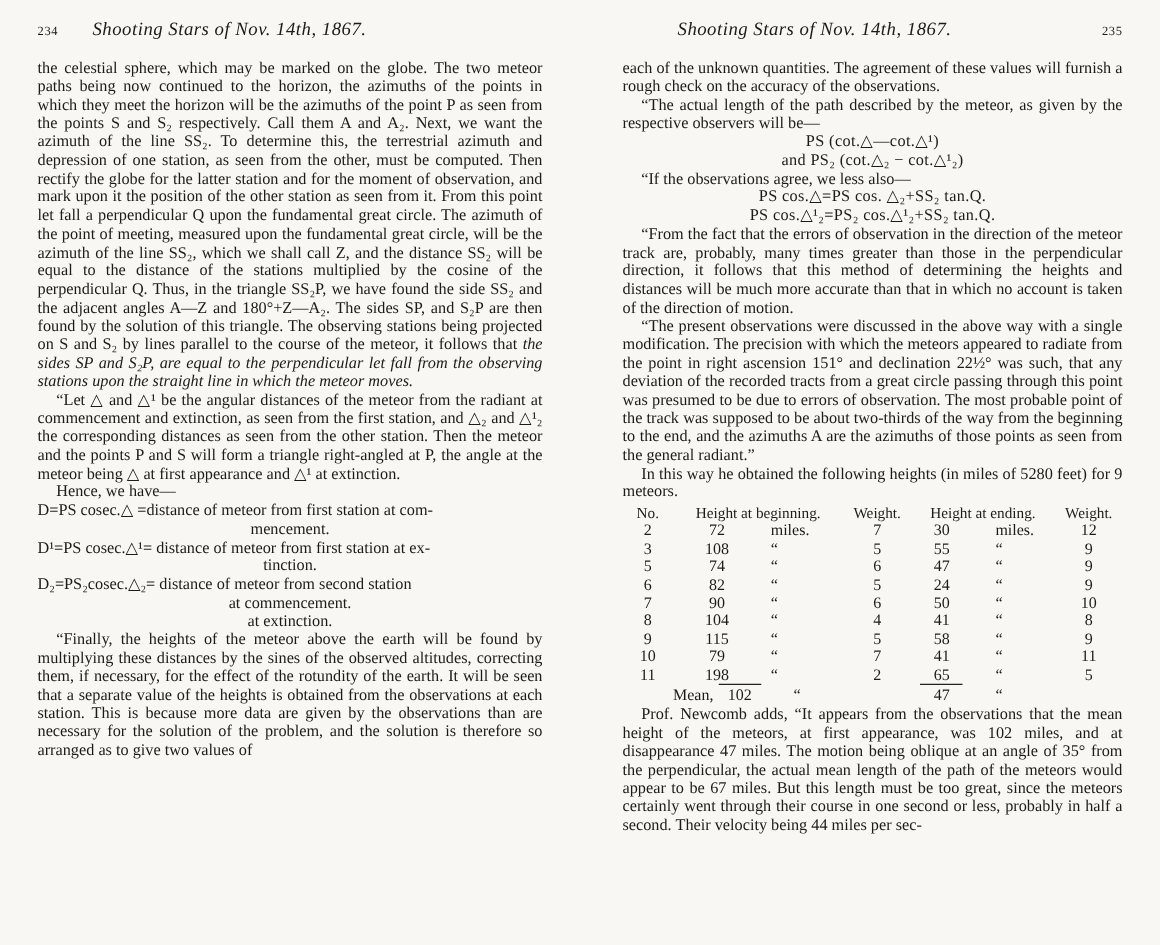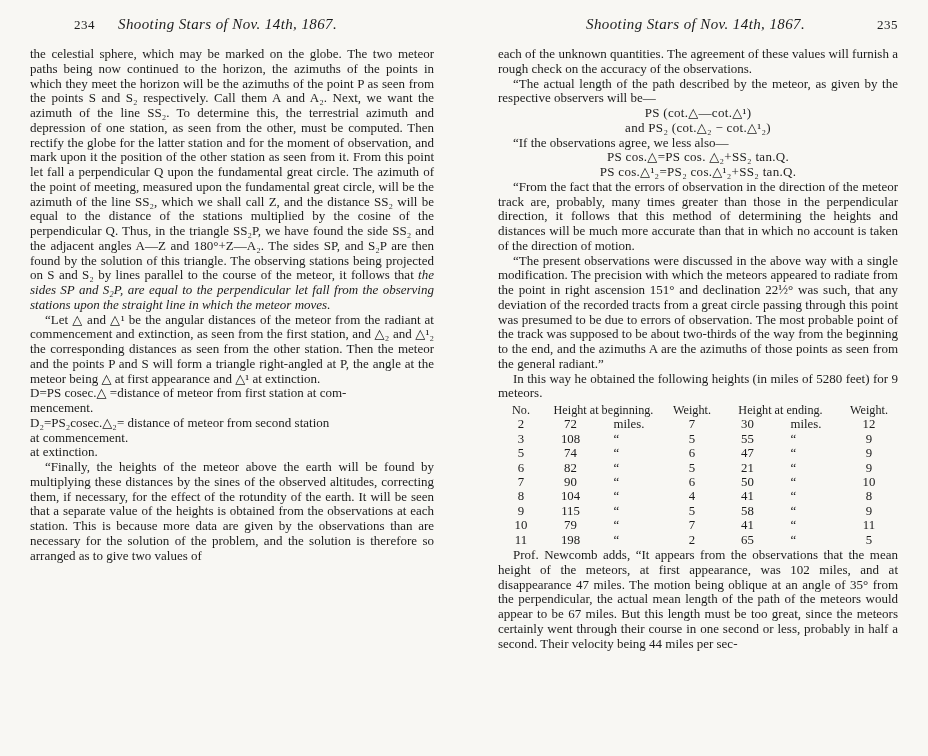--- a/index.html
+++ b/index.html
@@ -16,33 +16,33 @@
     overflow:hidden; position:relative;
     background:#f8f7f3;
   }
   .page.left  { padding:16px 30px 6px 30px; }
   .page.right { padding:16px 30px 6px 34px; }
 
   .pagehead {
     display:flex; align-items:baseline;
     font-size:15px; margin-bottom:14px;
   }
-  .pagehead .num { width:44px; font-size:13px; letter-spacing:0.5px;margin-left:44px; }
+  .pagehead .num { width:44px; font-size:10px; letter-spacing:0.5px; }
   .pagehead .num.right { text-align:right; }
   .pagehead .title {
     flex:1; font-style:italic; letter-spacing:0.4px;
   }
 
   .bodytext { font-size:13px; line-height:14.75px; }
   .bodytext p { margin:0; text-align:justify; }
   .bodytext p.indent { text-indent:15px; }
   .it { font-style:italic; }
 
   .defline1 { white-space:nowrap; text-align:left; }
-  .defline2 { text-align:left;font-family:Liberation Serif, serif; }
+  .defline2 { text-align:center;font-family:Liberation Serif, serif; }
   .formula  { text-align:center; white-space:nowrap; letter-spacing:0.3px; }
 
   table.heights {
     border-collapse:collapse; margin:2px 0 1px 0; width:100%;
     font-size:12.8px; line-height:14.4px;
   }
   table.heights th {
     font-weight:normal; font-size:12.2px; text-align:center; padding:0;
   }
   table.heights td { padding:0; }
@@ -61,24 +61,29 @@
 
   <div class="page left">
     <div class="pagehead">
       <span class="num">234</span>
       <span class="title">Shooting Stars of Nov. 14th, 1867.</span>
       <span class="num"></span>
     </div>
     <div class="bodytext">
       <p><span>the celestial sphere, which may be marked on the globe.  The two meteor paths being now continued to the horizon, the azimuths of the points in which they meet the horizon will be the azimuths of the point P as seen from the points S and S₂ respectively.  Call them A and A₂.  Next, we want the azimuth of the line SS₂.  To determine this, the terrestrial azimuth and depression of one station, as seen from the other, must be computed.  Then rectify the globe for the latter station and for the moment of observation, and mark upon it the position of the other station as seen from it.  From this point let fall a perpendicular Q upon the fundamental great circle.  The azimuth of the point of meeting, measured upon the fundamental great circle, will be the azimuth of the line SS₂, which we shall call Z, and the distance SS₂ will be equal to the distance of the stations multiplied by the cosine of the perpendicular Q.  Thus, in the triangle SS₂P, we have found the side SS₂ and the adjacent angles A—Z and 180°+Z—A₂.  The sides SP, and S₂P are then found by the solution of this triangle.  The observing stations being projected on S and S₂ by lines parallel to the course of the meteor, it follows that </span><span class="it">the sides SP and S₂P, are equal to the perpendicular let fall from the observing stations upon the straight line in which the meteor moves.</span></p>
       <p class="indent">“Let △ and △¹ be the angular distances of the meteor from the radiant at commencement and extinction, as seen from the first station, and △₂ and △¹₂ the corresponding distances as seen from the other station.  Then the meteor and the points P and S will form a triangle right-angled at P, the angle at the meteor being △ at first appearance and △¹ at extinction.</p>
+      <p class="indent">Hence, we have—</p>
 
       <div>
         <div class="defline1">D=PS cosec.△ =distance of meteor from first station at com-</div>
         <div class="defline2">mencement.</div>
+      </div>
+      <div>
+        <div class="defline1">D¹=PS cosec.△¹= distance of meteor from first station at ex-</div>
+        <div class="defline2">tinction.</div>
       </div>
       <div>
         <div class="defline1">D₂=PS₂cosec.△₂= distance of meteor from second station</div>
         <div class="defline2">at commencement.</div>
       </div>
       <div>
         <div class="defline2">at extinction.</div>
       </div>
 
       <p class="indent">“Finally, the heights of the meteor above the earth will be found by multiplying these distances by the sines of the observed altitudes, correcting them, if necessary, for the effect of the rotundity of the earth.  It will be seen that a separate value of the heights is obtained from the observations at each station.  This is because more data are given by the observations than are necessary for the solution of the problem, and the solution is therefore so arranged as to give two values of</p>
@@ -132,21 +137,21 @@
             <td class="c-no">5</td>
             <td class="c-h"><span class="val">74</span><span class="unit">“</span></td>
             <td class="c-w">6</td>
             <td class="c-h"><span class="val">47</span><span class="unit">“</span></td>
             <td class="c-w">9</td>
           </tr>
           <tr>
             <td class="c-no">6</td>
             <td class="c-h"><span class="val">82</span><span class="unit">“</span></td>
             <td class="c-w">5</td>
-            <td class="c-h"><span class="val">21</span><span class="unit">“</span></td>
+            <td class="c-h"><span class="val">24</span><span class="unit">“</span></td>
             <td class="c-w">9</td>
           </tr>
           <tr>
             <td class="c-no">7</td>
             <td class="c-h"><span class="val">90</span><span class="unit">“</span></td>
             <td class="c-w">6</td>
             <td class="c-h"><span class="val">50</span><span class="unit">“</span></td>
             <td class="c-w">10</td>
           </tr>
           <tr>
@@ -170,20 +175,27 @@
             <td class="c-h"><span class="val">41</span><span class="unit">“</span></td>
             <td class="c-w">11</td>
           </tr>
           <tr>
             <td class="c-no">11</td>
             <td class="c-h"><span class="val">198</span><span class="unit">“</span></td>
             <td class="c-w">2</td>
             <td class="c-h"><span class="val">65</span><span class="unit">“</span></td>
             <td class="c-w">5</td>
           </tr>
+          <tr>
+            <td class="c-no"></td>
+            <td class="c-h"><span class="mean-label">Mean,</span><span class="val overline">102</span><span class="unit">“</span></td>
+            <td class="c-w"></td>
+            <td class="c-h"><span class="val overline">47</span><span class="unit">“</span></td>
+            <td class="c-w"></td>
+          </tr>
         </tbody>
       </table>
 
       <p class="indent">Prof. Newcomb adds, “It appears from the observations that the mean height of the meteors, at first appearance, was 102 miles, and at disappearance 47 miles.  The motion being oblique at an angle of 35° from the perpendicular, the actual mean length of the path of the meteors would appear to be 67 miles.  But this length must be too great, since the meteors certainly went through their course in one second or less, probably in half a second.  Their velocity being 44 miles per sec-</p>
     </div>
   </div>
 
 </div>
 
 </body></html>

